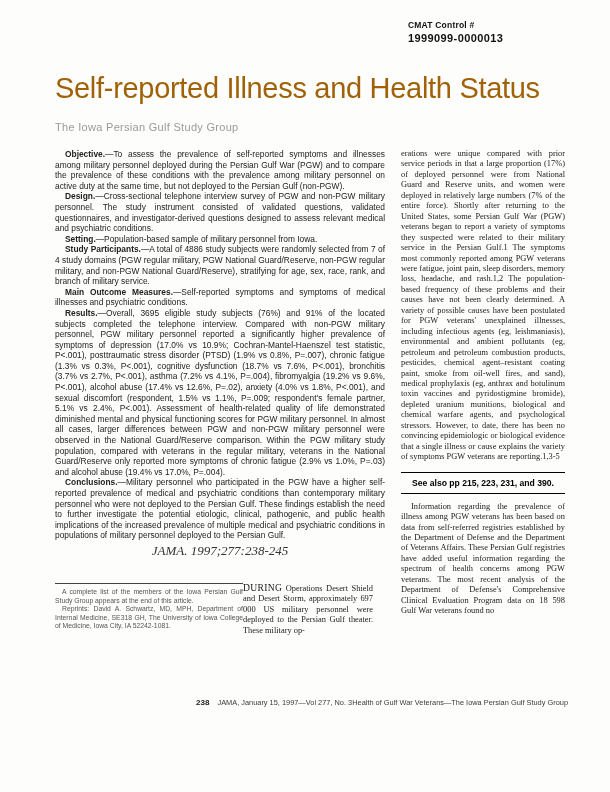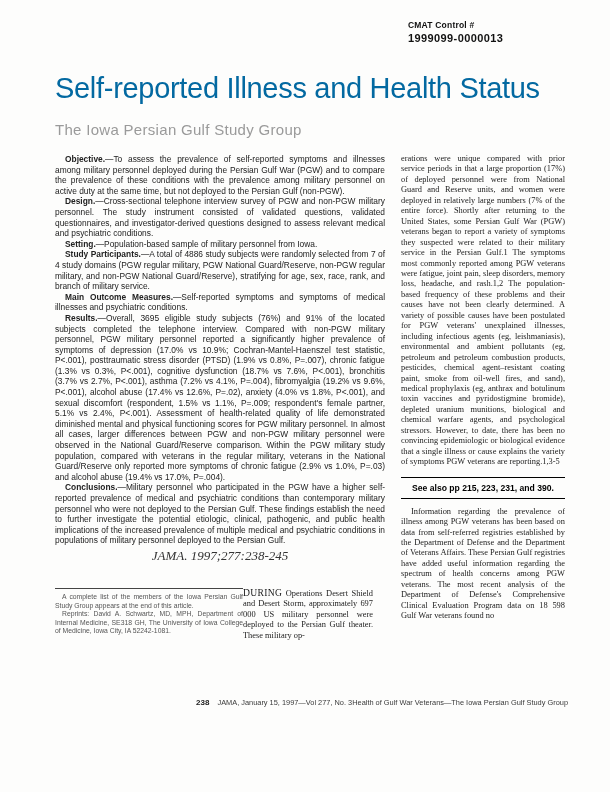--- a/index.html
+++ b/index.html
@@ -17,28 +17,28 @@
     position:absolute;top:20px;right:42px;
     width:160px;text-align:left;
     font-family:"Liberation Sans",sans-serif;
     color:#111;
   }
   .control-label{font-size:8.5px;font-weight:bold;letter-spacing:.2px;}
   .control-number{font-size:11px;font-weight:bold;letter-spacing:.4px;margin-top:2px;}
   .title-block{padding:72px 45px 0 55px;}
   .article-title{
     font-size:29px;line-height:33px;font-weight:400;
-    letter-spacing:-0.3px;color:#0369a1;
+    letter-spacing:-0.3px;color:#a16207;
   }
   .article-subtitle{
     font-size:19px;font-weight:400;color:#222;
     margin-top:14px;
   }
   .article-byline{
-    font-size:15px;color:#9a9a9a;margin-top:16px;letter-spacing:.3px;
+    font-size:11px;color:#9a9a9a;margin-top:16px;letter-spacing:.3px;
   }
   .content{
     display:flex;gap:16px;
     padding:16px 45px 0 55px;
   }
   .col-left{width:330px;flex:none;}
   .col-right{width:164px;flex:none;}
   .abstract p{
     margin:0;
     font-size:8.4px;line-height:10.6px;

